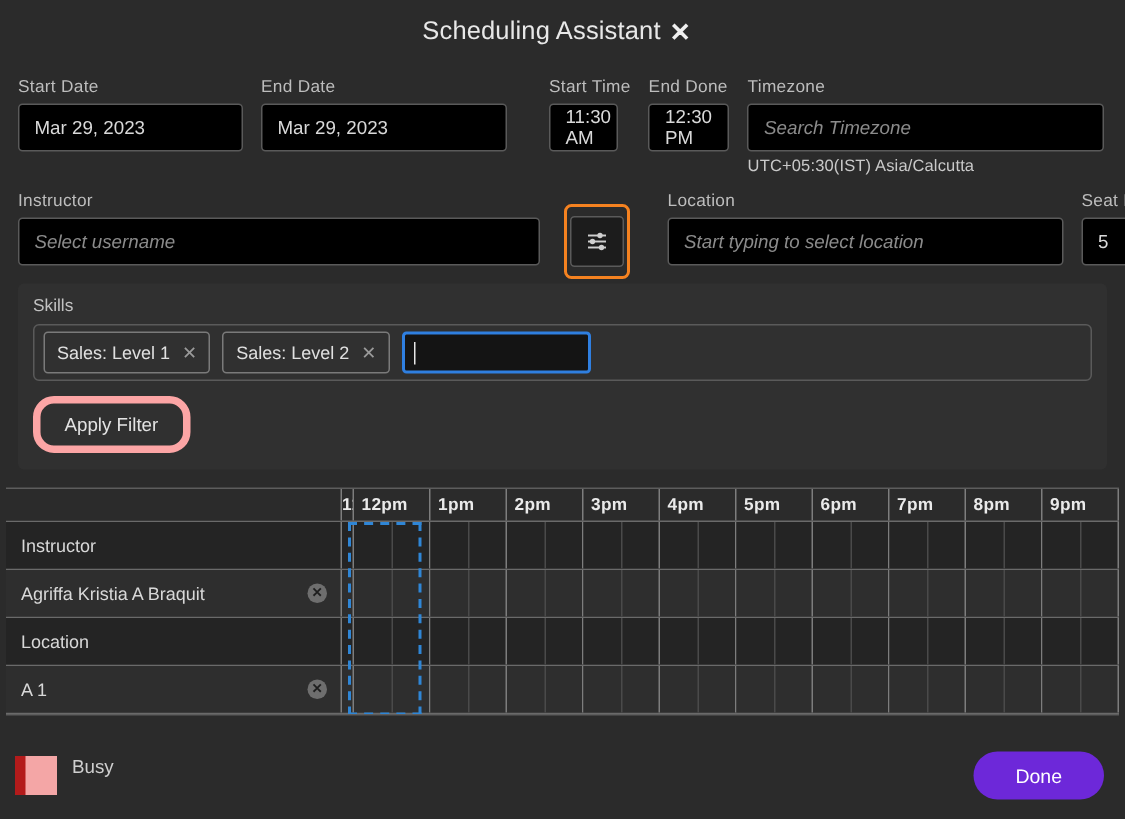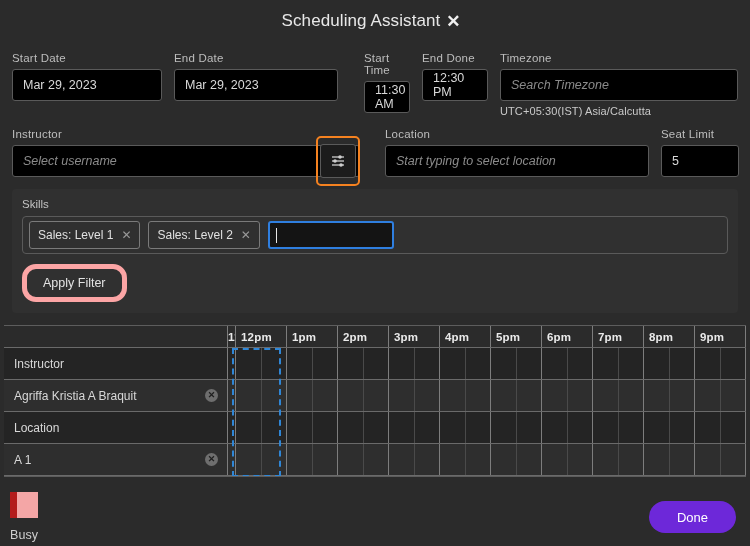--- a/index.html
+++ b/index.html
@@ -82,41 +82,41 @@
     font-size: 12.5px;
     color: #d9d9d9;
   }
   .input-box.placeholder {
     color: #8b8b8b;
     font-style: italic;
   }
   .fld-startdate { width: 150px; }
   .fld-enddate   { width: 164px; }
   .fld-starttime { width: 46px; }
-  .fld-endtime   { width: 66px; }
+  .fld-endtime   { width: 54px; }
   .fld-timezone  { width: 238px; }
   .tz-note {
     font-size: 11px;
     color: #c9c9c9;
     margin-top: 4px;
     letter-spacing: .1px;
   }
   .spacer-sm { width: 4px; }
 
   
   .row2 {
     display: flex;
     align-items: flex-start;
     gap: 0;
     margin-top: 11px;
   }
   .instructor-group {
     display: flex;
     align-items: flex-end;
-    width: 348px;
+    width: 408px;
     position: relative;
   }
   .fld-instructor {
     width: 348px;
     padding-right: 46px;
   }
   .filter-btn-wrap {
     position: absolute;
     right: 0;
     top: -9px;
@@ -342,23 +342,22 @@
     bottom: 0;
     height: 58px;
     display: flex;
     align-items: center;
     justify-content: space-between;
     padding: 0 14px 0 10px;
     box-sizing: border-box;
   }
   .legend {
     display: flex;
-    align-items: center;
+    align-items: flex-start;
     gap: 10px;
-    flex-direction: column;
   }
   .legend-swatch {
     width: 28px;
     height: 26px;
     background: #f4a6a6;
     border-left: 7px solid #b31b1b;
     box-sizing: border-box;
   }
   .legend-text {
     font-size: 12.5px;

